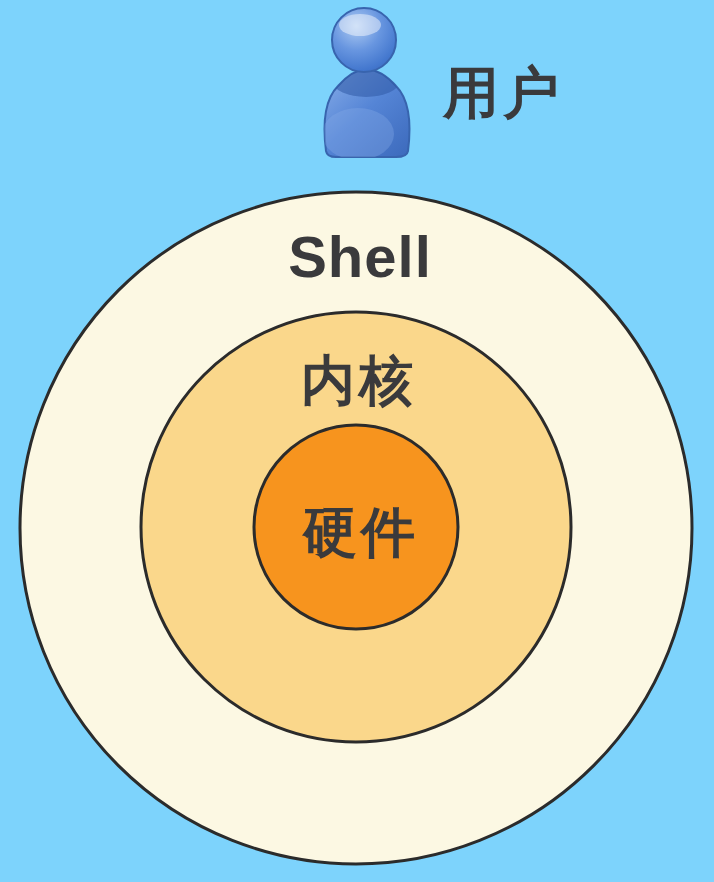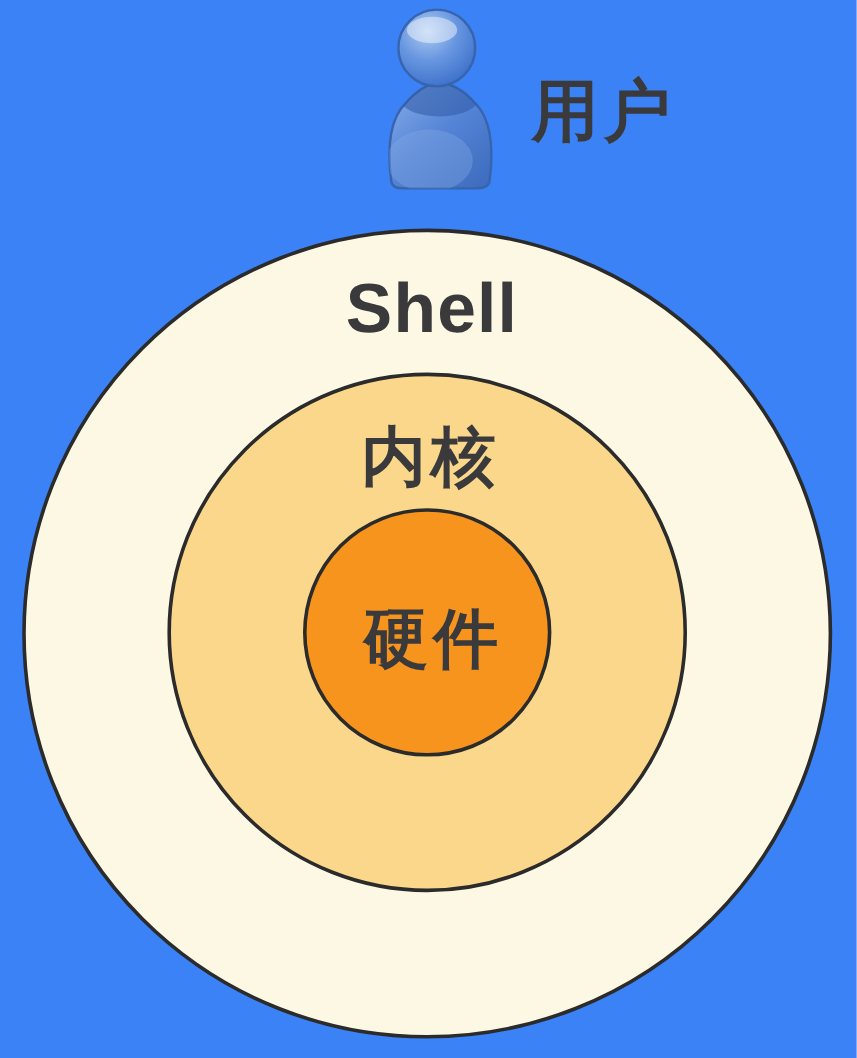--- a/index.html
+++ b/index.html
@@ -8,21 +8,21 @@
     width: 714px;
     height: 882px;
     background: #ffffff;
     overflow: hidden;
     font-family: "Liberation Sans", sans-serif;
   }
   .stage {
     position: relative;
     width: 714px;
     height: 882px;
-    background: #3b82f6;
+    background: #7dd3fc;
   }
   svg { display: block; }
   text {
     font-family: "Liberation Sans", sans-serif;
     font-weight: bold;
     fill: #3a3a3c;
   }
   .label-latin  { font-size: 58px; letter-spacing: 1px; }
   .label-cjk-lg { font-size: 56px; letter-spacing: 4px; }
   .label-cjk    { font-size: 54px; letter-spacing: 4px; }

